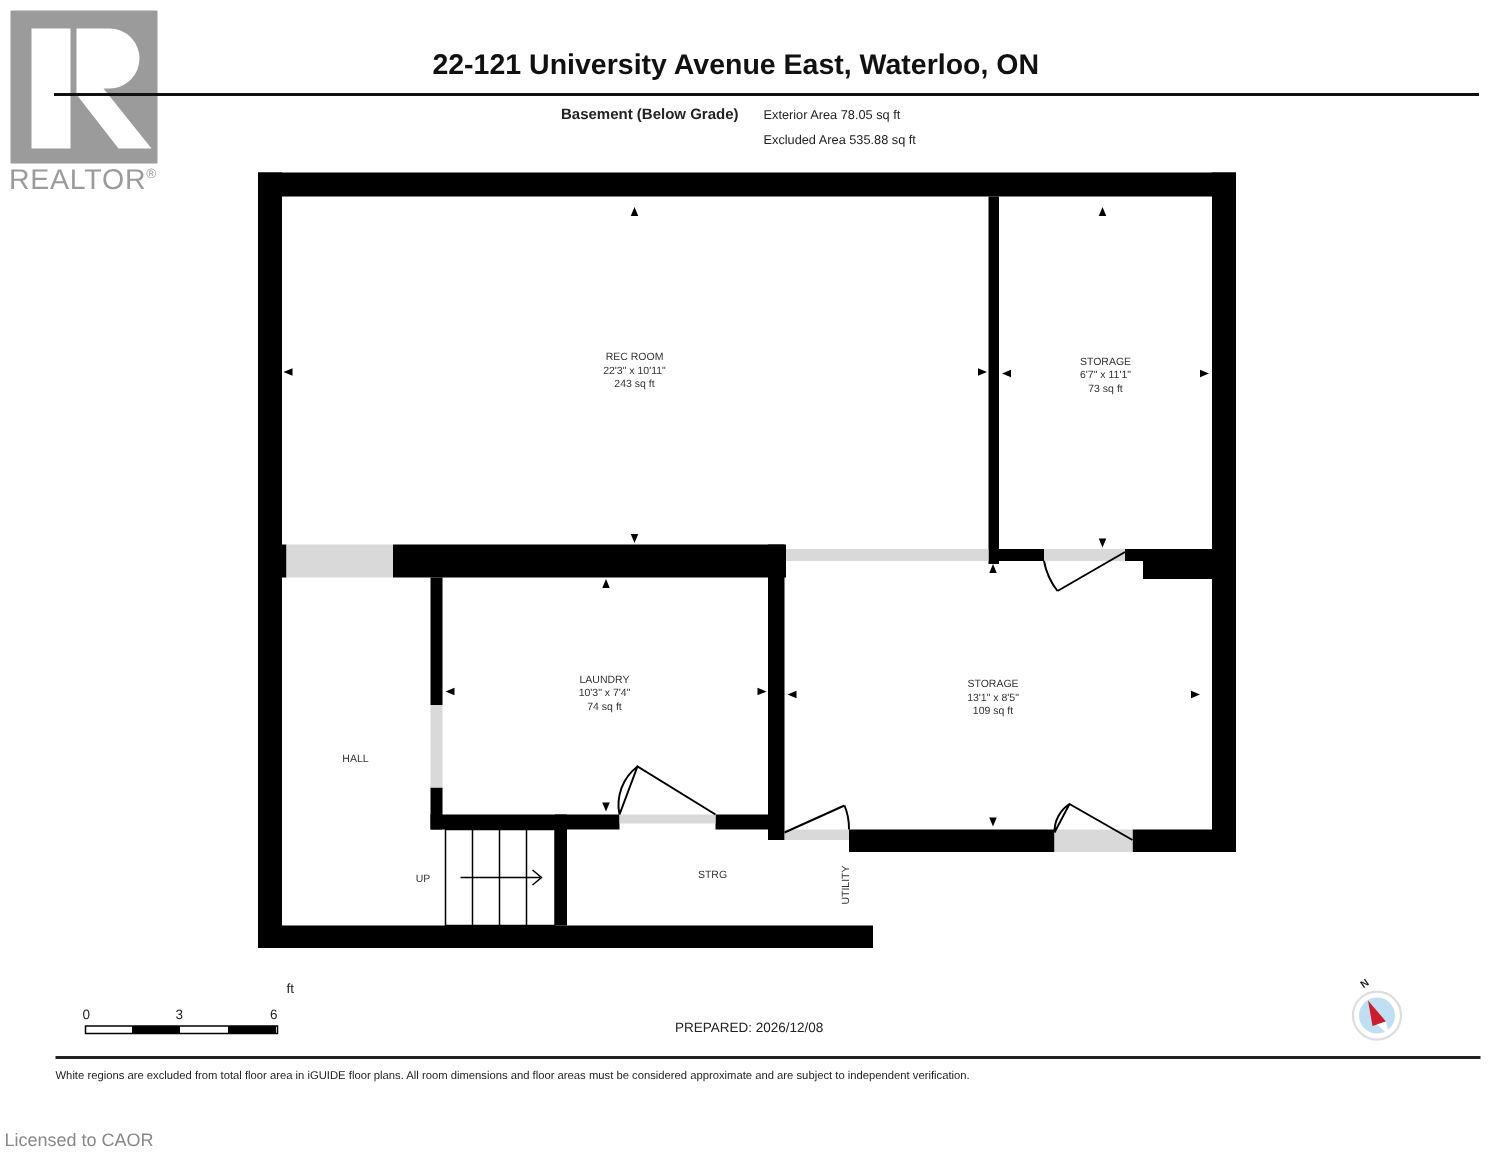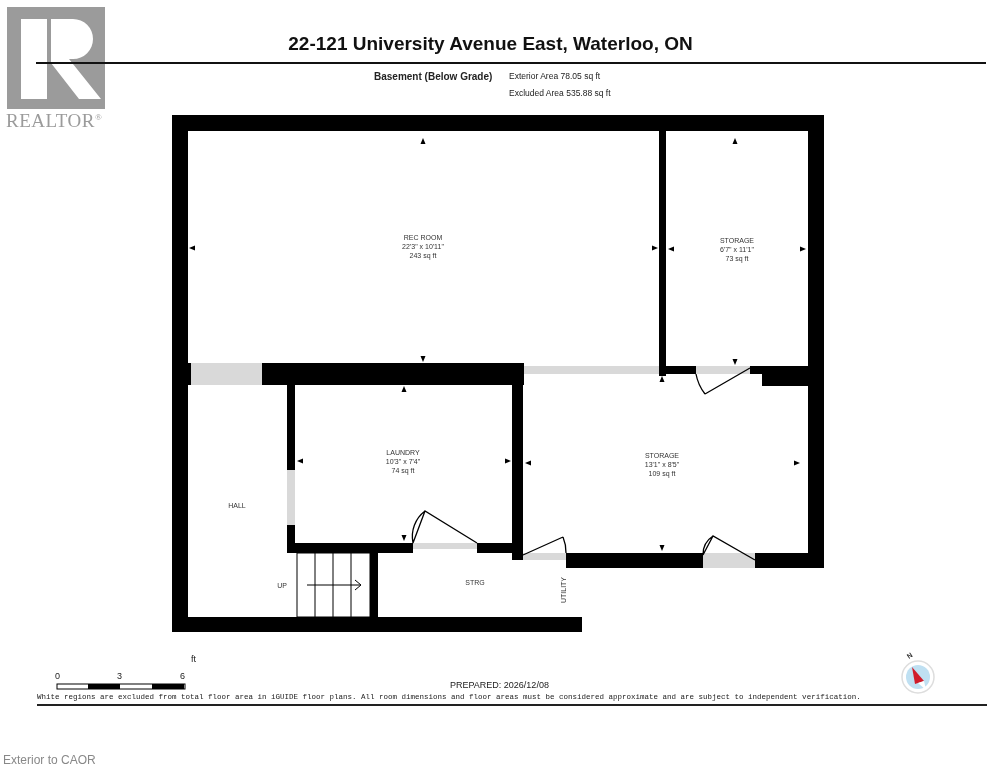--- a/index.html
+++ b/index.html
@@ -1,27 +1,27 @@
 <!DOCTYPE html>
 <html><head>
 <meta charset="utf-8">
 <style>
   html, body { margin: 0; padding: 0; background: #ffffff; }
   body { width: 995px; height: 768px; position: relative; overflow: hidden; font-family: "Liberation Sans", sans-serif; }
   .logo { position: absolute; left: 7px; top: 7px; width: 98px; height: 102px; background: #9b9b9b; }
-  .logo-text { position: absolute; left: 6px; top: 110px; font-size: 19px; color: #9b9b9b; letter-spacing: 0.5px; font-family: Liberation Serif, serif; }
+  .logo-text { position: absolute; left: 6px; top: 110px; font-size: 19px; color: #9b9b9b; letter-spacing: 0.5px; font-family: Liberation Sans, sans-serif; }
   .logo-text sup { font-size: 9px; }
   .title { position: absolute; left: 0; width: 851px; top: 33px; text-align: center; font-weight: bold; font-size: 19px; color: #111; padding-left: 130px; box-sizing: border-box; }
   .title-rule { position: absolute; left: 36px; top: 62px; width: 950px; height: 2px; background: #111; }
   .sub-label { position: absolute; left: 374px; top: 71px; font-size: 10px; font-weight: bold; color: #222; }
   .sub-line { position: absolute; left: 509px; font-size: 8.5px; color: #222; }
   .plan { position: absolute; left: 0; top: 0; }
   .prepared { position: absolute; left: 450px; top: 680px; font-size: 9px; color: #222; }
   .footer-rule { position: absolute; left: 37px; top: 704px; width: 950px; height: 2px; background: #222; }
-  .disclaimer { position: absolute; left: 37px; top: 693px; font-size: 7.5px; color: #222; font-family: Liberation Mono, monospace; }
+  .disclaimer { position: absolute; left: 37px; top: 712px; font-size: 7.5px; color: #222; }
   .licensed { position: absolute; left: 3px; top: 753px; font-size: 12px; color: #888; }
   .scale-lbl { position: absolute; font-size: 9px; color: #222; top: 671px; }
   .room-lbl { font-family: "Liberation Sans", sans-serif; font-size: 7px; fill: #333; text-anchor: middle; }
 </style>
 </head>
 <body>
 
 <div class="logo">
   <svg width="98" height="102" viewBox="0 0 98 102">
     <rect x="14" y="12" width="26" height="80" fill="#fff"></rect>
@@ -139,13 +139,13 @@
 </svg>
 
 <div class="scale-lbl" style="left:55px">0</div>
 <div class="scale-lbl" style="left:117px">3</div>
 <div class="scale-lbl" style="left:180px">6</div>
 <div class="scale-lbl" style="left:191px;top:654px">ft</div>
 
 <div class="prepared">PREPARED: 2026/12/08</div>
 <div class="footer-rule"></div>
 <div class="disclaimer">White regions are excluded from total floor area in iGUIDE floor plans. All room dimensions and floor areas must be considered approximate and are subject to independent verification.</div>
-<div class="licensed">Exterior to CAOR</div>
+<div class="licensed">Licensed to CAOR</div>
 
 </body></html>

